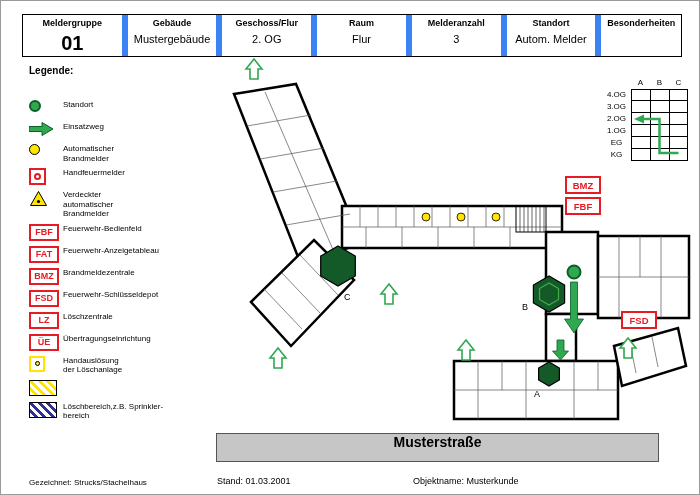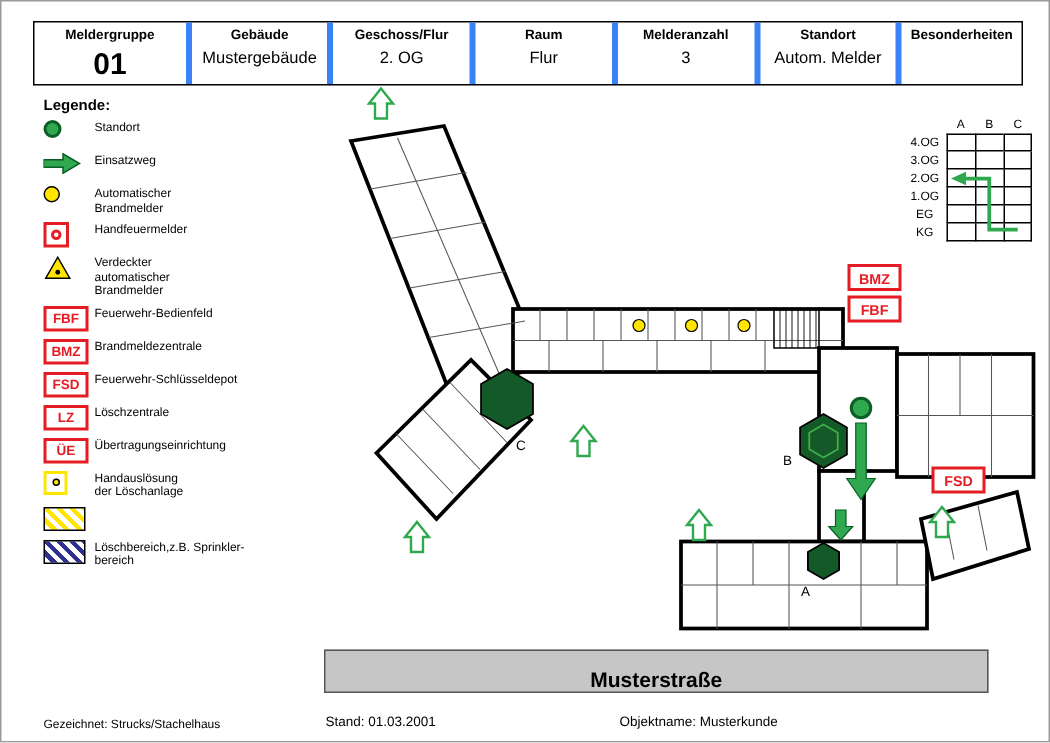--- a/index.html
+++ b/index.html
@@ -1,30 +1,30 @@
 <!DOCTYPE html>
 <html><head>
 <meta charset="utf-8">
 <style>
   *{margin:0;padding:0;box-sizing:border-box}
   body{background:#d9d9d9;font-family:"Liberation Sans",sans-serif}
   .page{position:relative;width:700px;height:495px;background:#fff;border:1px solid #9a9a9a;overflow:hidden}
 
   
   .hdr{position:absolute;left:21px;top:13px;width:660px;height:43px;display:flex;border:1px solid #000;background:#fff}
-  .hdr-cell{border-right:4px solid #3b82f6;display:flex;flex-direction:column;align-items:center;padding-top:3px;overflow:hidden}
+  .hdr-cell{border-right:6px solid #3b82f6;display:flex;flex-direction:column;align-items:center;padding-top:3px;overflow:hidden}
   .hdr-cell:last-child{border-right:none}
   .c0{width:105px}.c1{width:95px}.c2{width:95px}.c3{width:95px}.c4{width:95px}.c5{width:95px}.c6{width:80px}
   .hdr-label{font-size:9px;font-weight:bold;white-space:nowrap}
   .hdr-value{font-size:11px;margin-top:5px;white-space:nowrap}
   .hdr-value.big{font-size:20px;font-weight:bold;margin-top:4px;line-height:22px}
 
   
   .legend{position:absolute;left:28px;top:64px;width:188px}
-  .lg-title{font-size:10px;font-weight:bold;margin-bottom:4px}
+  .lg-title{font-size:10px;font-weight:bold;margin-bottom:24px}
   .lg-item{display:flex;align-items:flex-start;margin-bottom:5px;min-height:17px}
   .lg-sym{width:34px;flex:0 0 34px;display:flex;align-items:center}
   .lg-text{font-size:8px;line-height:9.5px;white-space:pre-line;color:#000}
   .dot-green{width:12px;height:12px;border-radius:50%;background:#2fa84f;border:2px solid #0b5e26;display:inline-block}
   .dot-yellow{width:11px;height:11px;border-radius:50%;background:#ffe500;border:1px solid #000;display:inline-block}
   .sym-hfm{width:17px;height:17px;border:2px solid #e51c23;display:flex;align-items:center;justify-content:center}
   .sym-hfm i{display:block;width:7px;height:7px;border:2px solid #e51c23;border-radius:50%}
   .redbox{display:inline-block;min-width:30px;text-align:center;border:2px solid #e51c23;color:#e51c23;font-size:9px;font-weight:bold;line-height:11px;padding:1px 2px;background:#fff}
   .sym-hand{width:16px;height:16px;border:2px solid #ffe500;display:flex;align-items:center;justify-content:center}
   .sym-hand i{display:block;width:5px;height:5px;border-radius:50%;background:#ffe500;border:1px solid #000}
@@ -39,21 +39,21 @@
   .ft-c{width:19px;border-left:1px solid #000;border-bottom:1px solid #000}
   .ft-r.first .ft-c{border-top:1px solid #000}
   .ft-c.last{border-right:1px solid #000}
   .ft-path{position:absolute;left:26px;top:12px;pointer-events:none}
 
   
   .plan{position:absolute;left:215px;top:55px;z-index:1}
   .plan text{font-family:"Liberation Sans",sans-serif}
 
   
-  .street{position:absolute;left:215px;top:432px;width:443px;height:29px;background:#c6c6c6;border:1px solid #555;display:flex;align-items:flex-end;justify-content:center;font-size:14px;font-weight:bold;z-index:3}
+  .street{position:absolute;left:215px;top:432px;width:443px;height:29px;background:#c6c6c6;border:1px solid #555;display:flex;align-items:flex-start;justify-content:center;font-size:14px;font-weight:bold;z-index:3}
   .f-drawn{position:absolute;left:28px;top:477px;font-size:8px}
   .f-date{position:absolute;left:216px;top:475px;font-size:9px}
   .f-obj{position:absolute;left:412px;top:475px;font-size:9px}
 </style>
 </head>
 <body>
 
 <div class="page">
 
   <div class="hdr">
@@ -136,20 +136,26 @@
 Brandmelder</span>
     </div>
 
     <div class="lg-item">
       <span class="lg-sym">
           <span class="redbox">FBF</span>
         </span>
       <span class="lg-text">Feuerwehr-Bedienfeld</span>
     </div>
 
+    <div class="lg-item">
+      <span class="lg-sym">
+          <span class="redbox">FAT</span>
+        </span>
+      <span class="lg-text">Feuerwehr-Anzeigetableau</span>
+    </div>
 
     <div class="lg-item">
       <span class="lg-sym">
           <span class="redbox">BMZ</span>
         </span>
       <span class="lg-text">Brandmeldezentrale</span>
     </div>
 
     <div class="lg-item">
       <span class="lg-sym">

